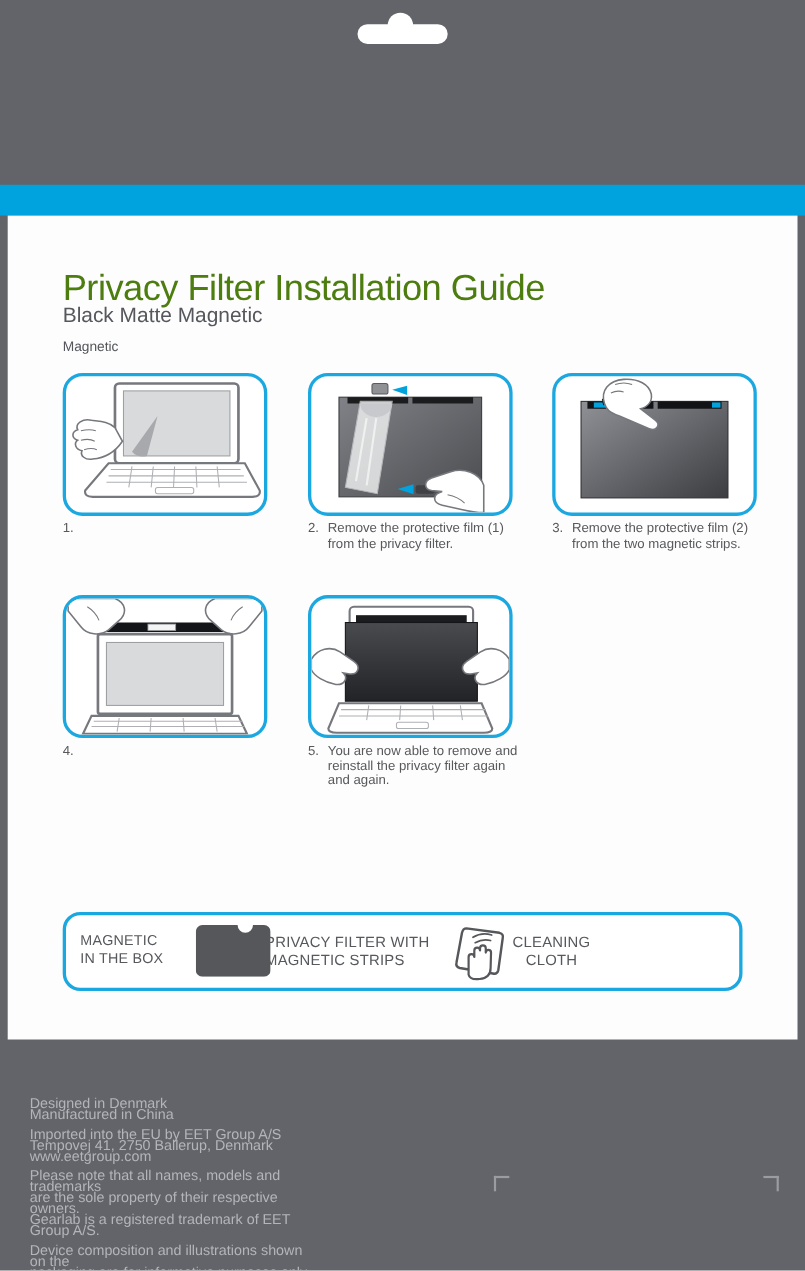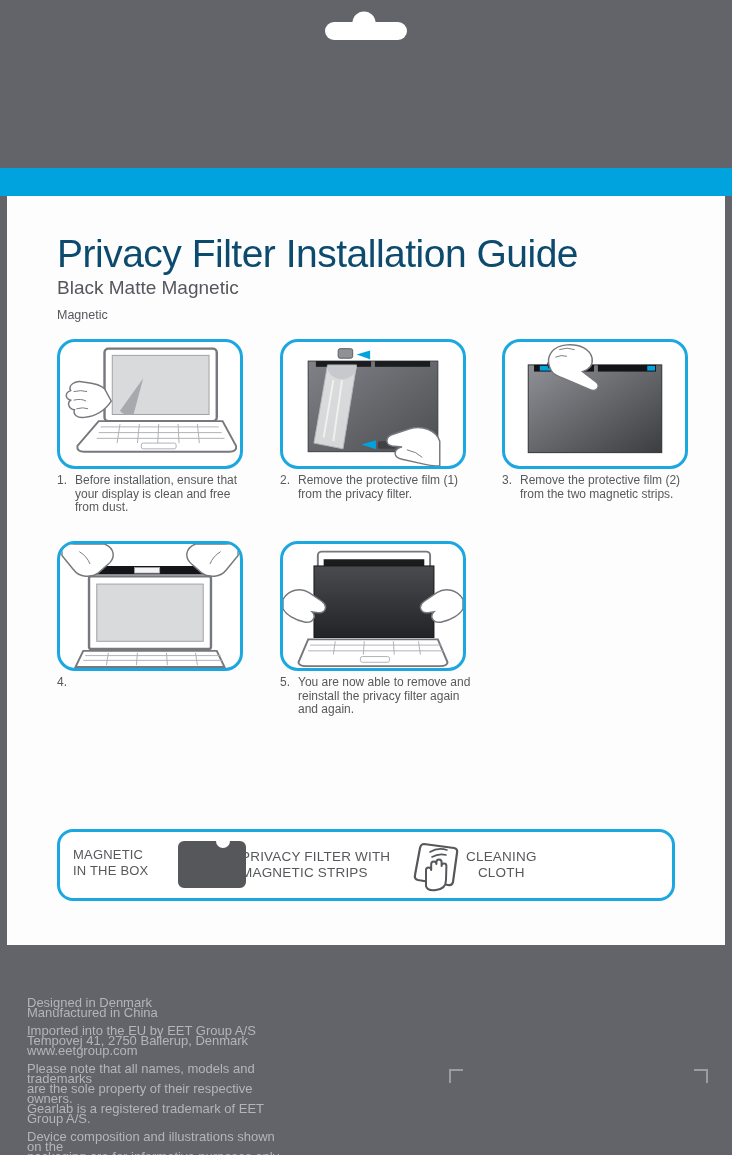--- a/index.html
+++ b/index.html
@@ -11,21 +11,21 @@
   }
   .abs{position:absolute;}
   .pre{white-space:pre-line;}
 
   
   .stripe{left:0;top:168px;width:732px;height:28px;background:#00a3dd;}
 
   
   .card{left:7px;top:196px;width:718px;height:749px;background:#fdfdfe;}
 
-  .title{left:50px;top:36px;font-size:39px;letter-spacing:-0.5px;color:#0c4a6e;}
+  .title{left:50px;top:47px;font-size:33px;letter-spacing:-0.5px;color:#4d7c0f;}
   .subtitle{left:50px;top:81px;font-size:19px;color:#55575c;}
   .sectionlabel{left:50px;top:112px;font-size:12.5px;color:#55575c;}
 
   .stepbox{
     position:absolute;width:186px;height:130px;box-sizing:border-box;
     border:3px solid #1ba7e0;border-radius:18px;background:#fff;overflow:hidden;
   }
   .stepbox svg{display:block;width:100%;height:100%;}
   .r1{top:143px;} .r2{top:345px;}
   .c1{left:50px;} .c2{left:273px;} .c3{left:495px;}
@@ -166,23 +166,20 @@
         <g stroke="#aeb0b4" stroke-width="1" fill="none">
           <path d="M28,106 H164 M26,112 H166"></path>
           <path d="M54,102 L52,116 M84,102 L83,116 M114,102 L115,116 M140,102 L142,116"></path>
         </g>
         <rect x="80" y="118" width="30" height="6" rx="2" stroke="#aeb0b4" fill="#fff"></rect>
       </svg>
     </div>
 
     <div class="caption capr1 c1">
       <span class="num">1.</span>
-      <span class="pre">Before installation, ensure that
-your display is clean and free
-from dust.</span>
     </div>
     <div class="caption capr1 c2">
       <span class="num">2.</span>
       <span class="pre">Remove the protective film (1)
 from the privacy filter.</span>
     </div>
     <div class="caption capr1 c3">
       <span class="num">3.</span>
       <span class="pre">Remove the protective film (2)
 from the two magnetic strips.</span>

